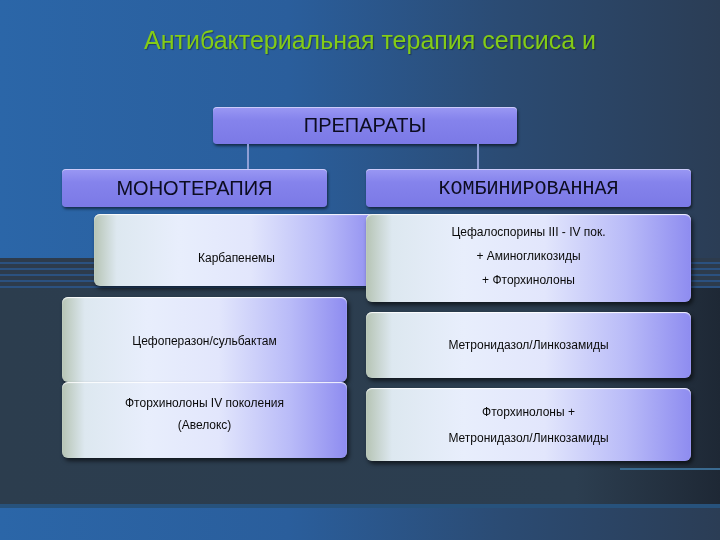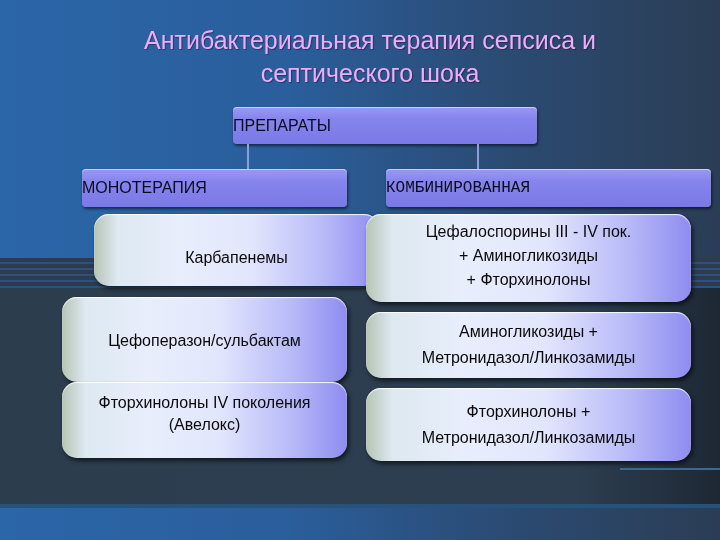--- a/index.html
+++ b/index.html
@@ -28,59 +28,58 @@
     .bg-bottom-line {
       position: absolute; left: 0; top: 504px; width: 720px; height: 4px;
       background: #27527c;
     }
     .bg-bottom {
       position: absolute; left: 0; top: 508px; width: 720px; height: 32px;
       background: linear-gradient(90deg, #2b66a8 0%, #2a5e9c 40%, #2b4b73 70%, #2b3d55 100%);
     }
     .title {
       position: absolute; left: 80px; top: 24px; width: 580px;
-      text-align: center; color: #f0abfc;
+      text-align: center; color: #84cc16;
       font-size: 25px; line-height: 33px;
       text-shadow: 1px 1px 1px rgba(0,0,0,0.35);
     }
     .hdr {
       position: absolute;
       background: linear-gradient(180deg, #9a98f4 0%, #8583ec 35%, #7b79e6 100%);
       border-radius: 4px;
       box-shadow: 1px 2px 3px rgba(0,0,0,0.55), inset 0 1px 0 rgba(255,255,255,0.5);
-      color: #0c0c20; font-size: 16px;
-      display: flex; align-items: center; justify-content: flex-start; margin-left: 20px;
+      color: #0c0c20; font-size: 20px;
+      display: flex; align-items: center; justify-content: center;
     }
     .connector {
       position: absolute; width: 2px; background: #8f9fd6;
     }
     .item {
       position: absolute;
-      border-radius: 15px;
+      border-radius: 6px;
       background: linear-gradient(90deg, #b6c4b4 0%, #dde8f0 8%, #e8eefc 30%, #e2e6fc 55%, #b9bbf8 80%, #8e8cf0 100%);
       box-shadow: 2px 3px 4px rgba(0,0,0,0.6), inset 0 1px 1px rgba(255,255,255,0.9);
-      color: #0a0a0a; font-size: 16px; line-height: 22px;
+      color: #0a0a0a; font-size: 12px; line-height: 22px;
       display: flex; flex-direction: column; align-items: center; justify-content: center;
       text-align: center;
     }
     .item span { display: block; }
   </style>
 </head>
 <body>
 
 <div class="bg-top"></div>
 <div class="bg-stripes"></div>
 <div class="bg-mid"></div>
 <div class="bg-mid-line"></div>
 <div class="bg-bottom-line"></div>
 <div class="bg-bottom"></div>
 
 <div class="title">
   <div>Антибактериальная терапия сепсиса и</div>
-  <div>септического шока</div>
 </div>
 
 <div class="hdr" style="left:213px; top:107px; width:304px; height:37px;">
   <span>ПРЕПАРАТЫ</span>
 </div>
 
 <div class="connector" style="left:247px; top:144px; height:25px;"></div>
 <div class="connector" style="left:477px; top:144px; height:25px;"></div>
 
 <div class="hdr" style="left:62px; top:169px; width:265px; height:38px;">
@@ -100,19 +99,18 @@
   <span>Фторхинолоны IV поколения</span>
   <span>(Авелокс)</span>
 </div>
 
 <div class="item" style="left:366px; top:214px; width:325px; height:88px; line-height:24px; padding-bottom:4px;">
   <span>Цефалоспорины III - IV пок.</span>
   <span>+ Аминогликозиды</span>
   <span>+ Фторхинолоны</span>
 </div>
 <div class="item" style="left:366px; top:312px; width:325px; height:66px; line-height:26px;">
-  <span>Аминогликозиды +</span>
   <span>Метронидазол/Линкозамиды</span>
 </div>
 <div class="item" style="left:366px; top:388px; width:325px; height:73px; line-height:26px;text-align:center;">
   <span>Фторхинолоны +</span>
   <span>Метронидазол/Линкозамиды</span>
 </div>
 
 </body></html>

